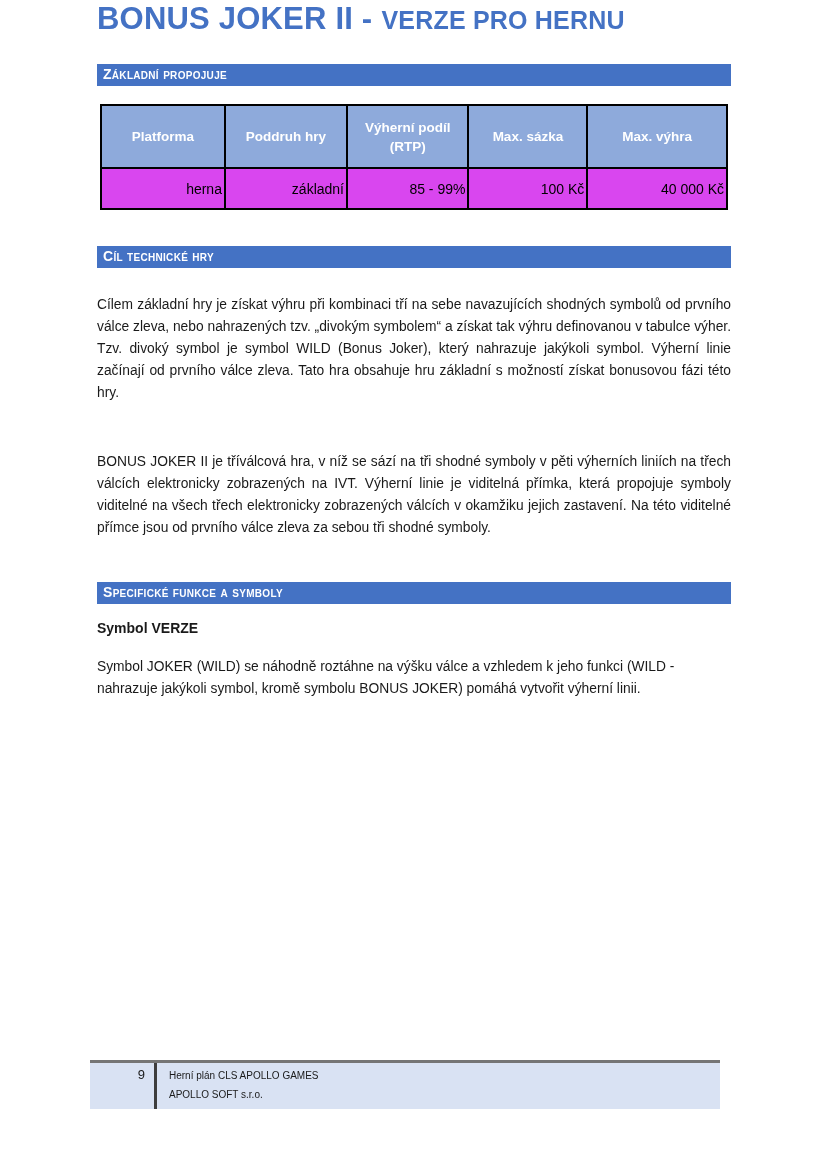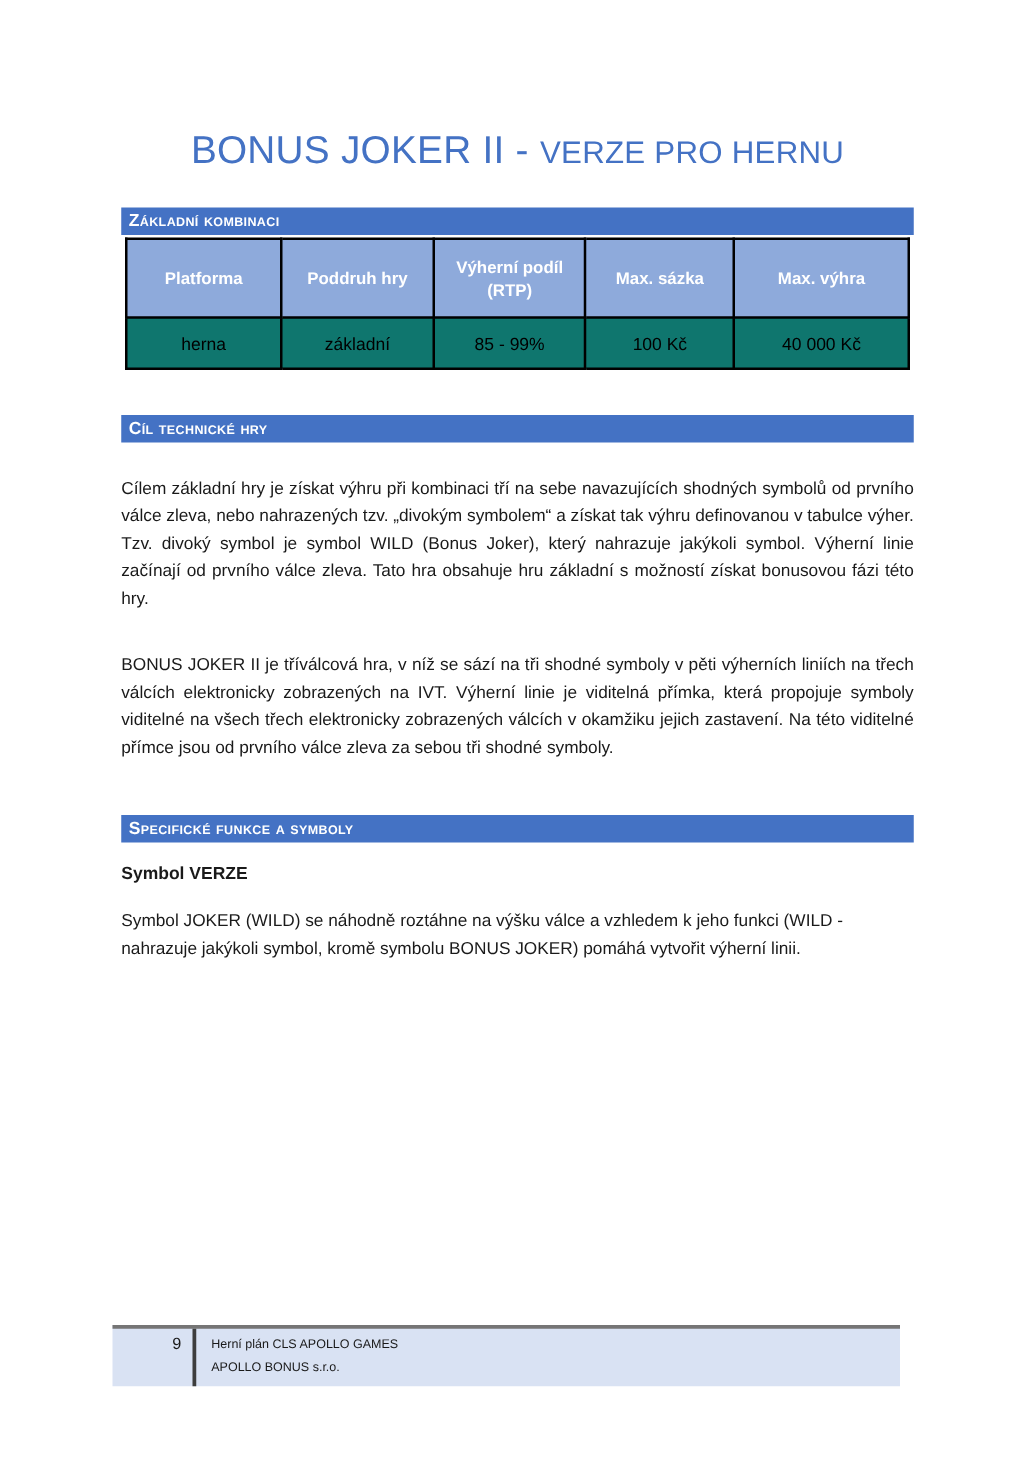--- a/index.html
+++ b/index.html
@@ -18,27 +18,25 @@
   }
   .content {
     position: absolute;
     left: 97px;
     top: 0;
     width: 634px;
   }
   
   .doc-title {
     margin: 0;
-    padding-top: 101px;
     color: #4472C4;
-    font-weight: 400;
+    font-weight: 700;
     line-height: 36px;
     white-space: nowrap;
     letter-spacing: 0.2px;
-    text-align: center;
   }
   .doc-title .t-main { font-size: 31px; }
   .doc-title .t-sub  { font-size: 25px; }
   
   .section-bar {
     background: #4472C4;
     color: #ffffff;
     font-size: 14px;
     font-weight: bold;
     font-variant: small-caps;
@@ -46,55 +44,56 @@
     padding: 3px 6px 4px 6px;
     line-height: 15px;
   }
   .bar-basic    { margin-top: 26px; }
   .bar-goal     { margin-top: 36px; }
   .bar-popis    { margin-top: 43px; }
   .bar-specific { margin-top: 43px; }
   
   table.info-table {
     width: calc(100% - 6px);
-    margin: 2px 3px 0 3px;
+    margin: 18px 3px 0 3px;
     border-collapse: collapse;
     table-layout: fixed;
   }
   .info-table th, .info-table td {
     border: 2px solid #000000;
     text-align: center;
     vertical-align: middle;
     padding: 2px;
   }
   .info-table th {
     background: #8EAADB;
     color: #ffffff;
     font-size: 13.5px;
     font-weight: bold;
     height: 57px;
     white-space: pre-line;
     line-height: 19px;
   }
   .info-table td {
-    background: #0f766e;
+    background: #d946ef;
     color: #000000;
     font-size: 14px;
     height: 35px;
+    text-align: right;
   }
   
   .para {
     font-size: 13.8px;
     line-height: 22px;
     text-align: justify;
     margin: 0 0 8px 0;
   }
   .p-first  { margin-top: 26px; }
   .p-goal2  { margin-top: 0; }
-  .p-popis  { margin-top: 31px; }
+  .p-popis  { margin-top: 47px; }
   .p-left {
     text-align: left;
     white-space: pre-line;
   }
   .sub-heading {
     margin-top: 16px;
     font-size: 14px;
     font-weight: bold;
   }
   .p-symbol { margin-top: 20px; }
@@ -132,21 +131,21 @@
 <body>
 
 <div class="page">
   <div class="content">
 
     <h1 class="doc-title">
       <span class="t-main">BONUS JOKER II -</span>
       <span class="t-sub">VERZE PRO HERNU</span>
     </h1>
 
-    <div class="section-bar bar-basic">Základní kombinaci</div>
+    <div class="section-bar bar-basic">Základní propojuje</div>
 
     <table class="info-table">
       <colgroup>
         <col style="width:19.8%">
         <col style="width:19.5%">
         <col style="width:19.4%">
         <col style="width:19.0%">
         <col style="width:22.3%">
       </colgroup>
       <thead>
@@ -184,16 +183,16 @@
     <p class="para p-left p-symbol">Symbol JOKER (WILD) se náhodně roztáhne na výšku válce a vzhledem k jeho funkci (WILD -
 nahrazuje jakýkoli symbol, kromě symbolu BONUS JOKER) pomáhá vytvořit výherní linii.</p>
 
   </div>
 
   <div class="footer">
     <div class="page-num">9</div>
     <div class="sep"></div>
     <div class="footer-text">
       <div>Herní plán CLS APOLLO GAMES</div>
-      <div>APOLLO BONUS s.r.o.</div>
+      <div>APOLLO SOFT s.r.o.</div>
     </div>
   </div>
 </div>
 
 </body></html>

